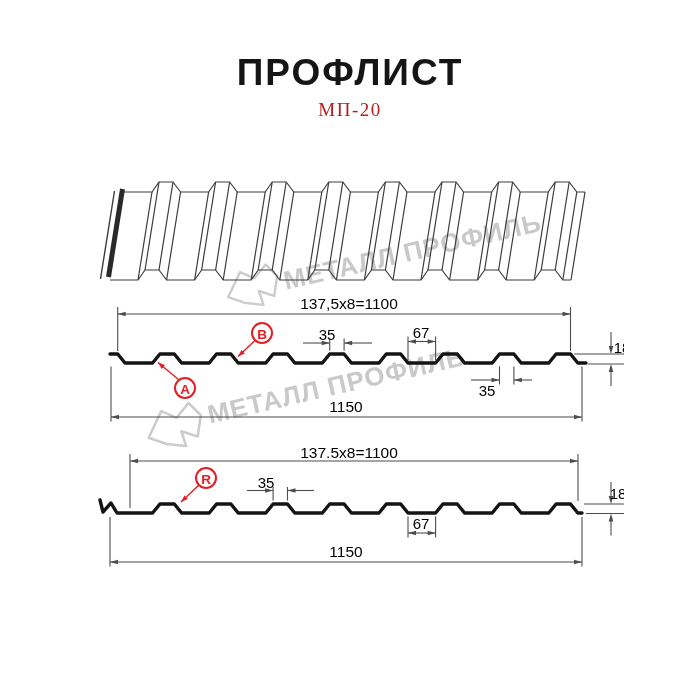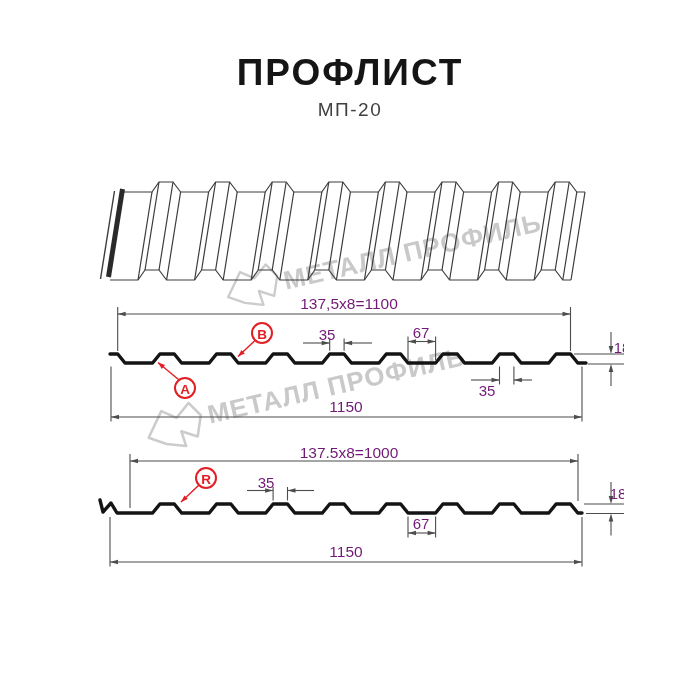--- a/index.html
+++ b/index.html
@@ -1,29 +1,29 @@
 <!DOCTYPE html>
 <html><head>
 <meta charset="utf-8">
 <style>
   html,body{margin:0;padding:0;background:#ffffff;}
   .canvas{position:relative;width:624px;height:700px;background:#ffffff;overflow:hidden;
           font-family:"Liberation Sans",sans-serif;}
   .title{position:absolute;left:0;top:52px;width:700px;text-align:center;
          font-size:37px;font-weight:bold;color:#151515;letter-spacing:2px;}
   .subtitle{position:absolute;left:0;top:99px;width:700px;text-align:center;
-         font-size:19px;color:#404040;letter-spacing:1.5px;}
+         font-size:19px;color:#b91c1c;letter-spacing:1.5px;font-family:Liberation Serif, serif;}
   .footer-note{position:absolute;left:0;top:618px;width:700px;text-align:center;
          font-size:17px;color:#2e2e2e;letter-spacing:2px;}
   .wm{position:absolute;color:#c9c9c9;font-weight:bold;font-size:26px;letter-spacing:1px;
       white-space:nowrap;transform-origin:0 50%;z-index:0;}
   .wm-logo{position:absolute;z-index:0;}
   svg.geom{position:absolute;left:0;top:0;z-index:1;}
   .dim{position:absolute;transform:translateX(-50%);white-space:nowrap;
-       font-size:15px;color:#701a75;z-index:2;}
+       font-size:15px;color:#000000;z-index:2;}
   .dim.big{font-size:15.5px;}
   .marker{position:absolute;width:22px;height:22px;border:2px solid #e31e24;border-radius:50%;
           color:#e31e24;font-size:13.5px;line-height:21px;text-align:center;z-index:3;
           box-sizing:border-box;font-weight:bold;}
 </style>
 </head>
 <body>
 
 <div class="canvas">
 
@@ -172,21 +172,21 @@
     <polygon points="181,502 184.4,495.4 187.8,499" fill="#e31e24"></polygon>
   </svg>
 
   <div class="dim big" style="left:349px;top:295px;">137,5x8=1100</div>
   <div class="dim" style="left:327px;top:326px;">35</div>
   <div class="dim" style="left:421px;top:324px;">67</div>
   <div class="dim" style="left:487px;top:382px;">35</div>
   <div class="dim" style="left:622px;top:339px;">18</div>
   <div class="dim big" style="left:346px;top:398px;">1150</div>
 
-  <div class="dim big" style="left:349px;top:444px;">137.5x8=1000</div>
+  <div class="dim big" style="left:349px;top:444px;">137.5x8=1100</div>
   <div class="dim" style="left:266px;top:474px;">35</div>
   <div class="dim" style="left:421px;top:515px;">67</div>
   <div class="dim" style="left:618px;top:485px;">18</div>
   <div class="dim big" style="left:346px;top:543px;">1150</div>
 
   <div class="marker" style="left:174px;top:377px;">А</div>
   <div class="marker" style="left:251px;top:322px;">В</div>
   <div class="marker" style="left:195px;top:467px;">R</div>
 
 </div>

